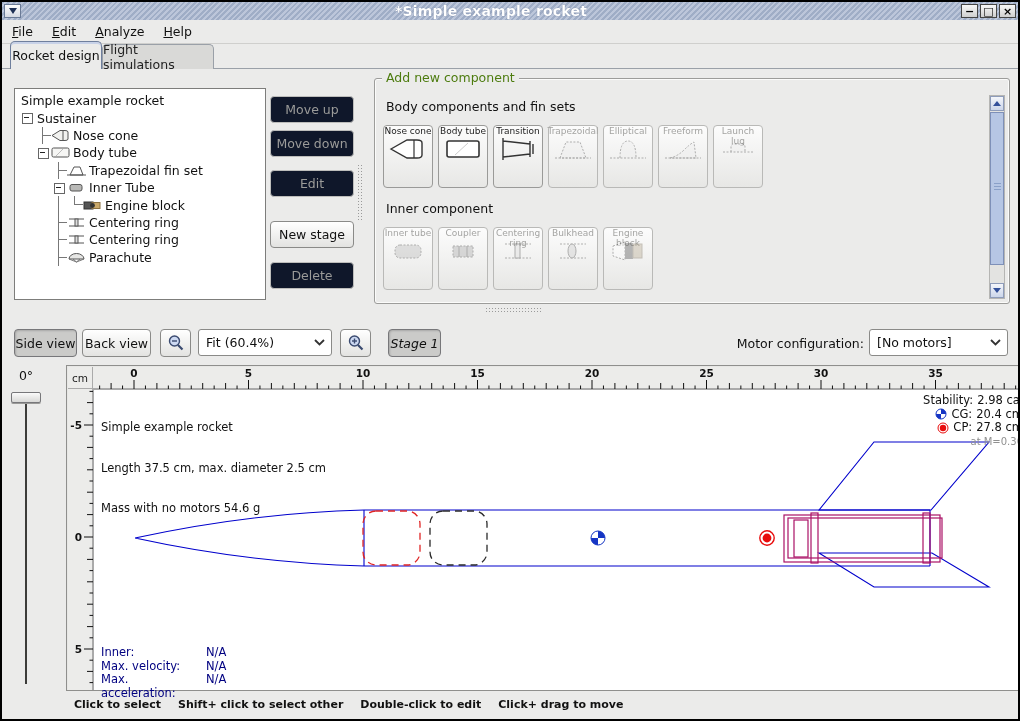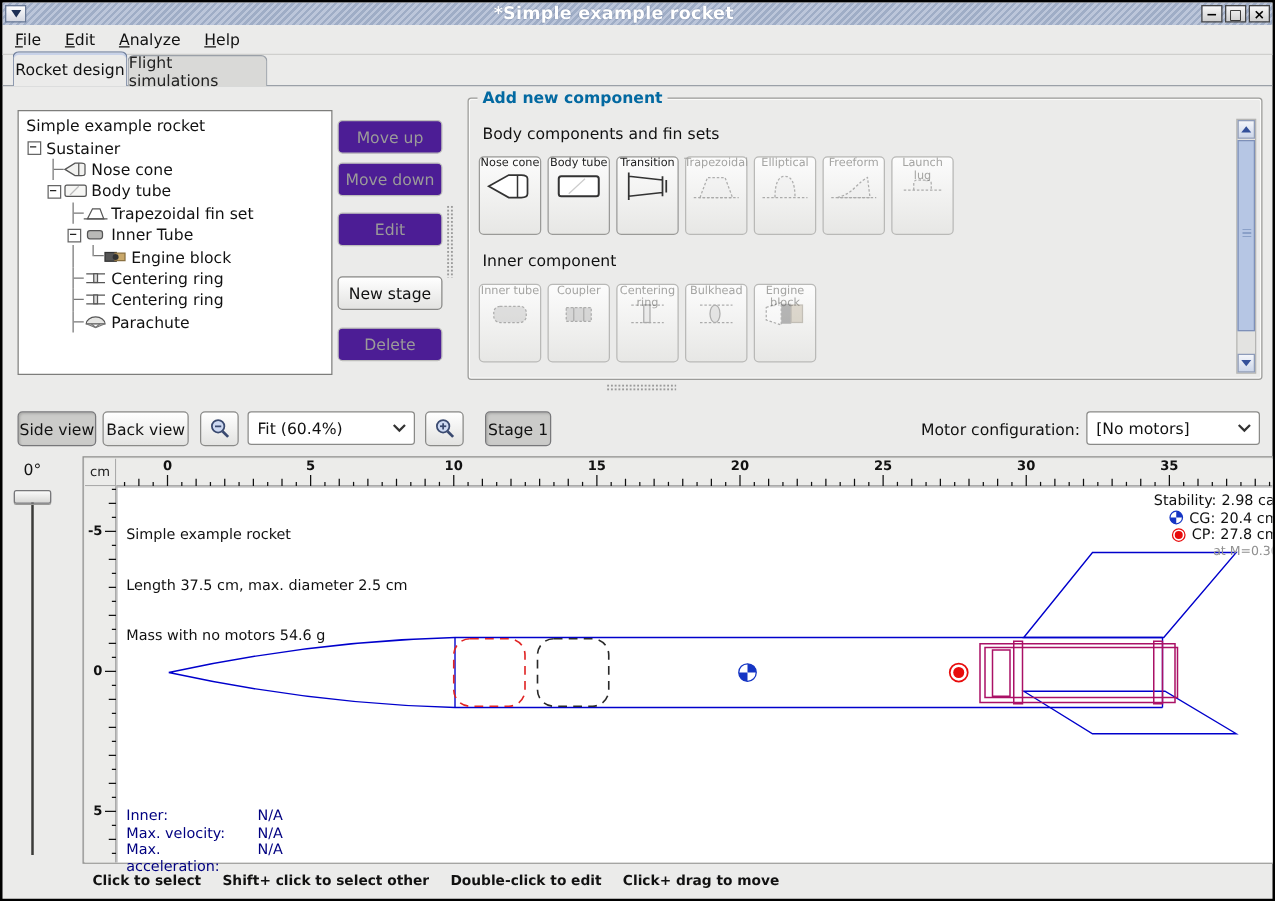--- a/index.html
+++ b/index.html
@@ -27,21 +27,21 @@
   
   .tabrow{position:absolute;left:0;top:43px;width:1016px;height:24px;}
   .tabrow .baseline{position:absolute;left:0;right:0;bottom:0;border-bottom:1px solid #9aa0a8;}
   .tab{position:absolute;bottom:0;font-size:12.5px;color:#111;display:flex;align-items:center;justify-content:center;}
   .tab.active{left:8px;width:92px;height:28px;background:#ebebea;border:1px solid #6f7f9d;border-bottom:none;border-radius:5px 5px 0 0;z-index:2;box-shadow:inset 0 2px 0 #c8d2e8;}
   .tab.inactive{left:100px;width:112px;height:25px;background:#d9d9d7;border:1px solid #9aa0a8;border-bottom:none;border-radius:5px 5px 0 0;color:#222;}
 
   
   .btn{background:linear-gradient(#ffffff,#e3e3e1);border:1px solid #8a8a88;border-radius:4px;
     font-size:12.5px;color:#111;display:flex;align-items:center;justify-content:center;}
-  .btn.disabled{background:#4c1d95;border-color:#bdbdbb;color:#9b9b99;}
+  .btn.disabled{background:#0f172a;border-color:#bdbdbb;color:#9b9b99;}
   .btn.pressed{background:#cbcbc9;border-color:#77777a;box-shadow:inset 1px 1px 2px #a9a9a7;}
 
   
   .treepanel{position:absolute;left:12px;top:86px;width:252px;height:212px;background:#fff;border:1px solid #7d7d7b;padding:3px 0 0 4px;overflow:hidden;}
   .trow{display:flex;align-items:center;height:17.4px;font-size:12.5px;color:#111;}
   .tc{width:16px;height:17.4px;flex:none;position:relative;}
   .tc.v::before{content:"";position:absolute;left:7px;top:0;bottom:0;border-left:1px solid #777;}
   .tc.e::before{content:"";position:absolute;left:7px;top:0;bottom:0;border-left:1px solid #777;}
   .tc.e::after{content:"";position:absolute;left:8px;top:8px;width:8px;border-top:1px solid #777;}
   .tc.l::before{content:"";position:absolute;left:7px;top:0;height:9px;border-left:1px solid #777;}
@@ -54,21 +54,21 @@
   .stackbtn{position:absolute;left:268px;width:84px;height:27px;}
 
   .vgrip{position:absolute;left:355px;top:162px;width:6px;height:58px;
     background-image:radial-gradient(#9a9a9a 1px,transparent 1px);background-size:3px 3px;}
   .hgrip{position:absolute;left:483px;top:305px;width:56px;height:6px;
     background-image:radial-gradient(#9a9a9a 1px,transparent 1px);background-size:3px 3px;}
 
   
   .groupbox{position:absolute;left:372px;top:76px;width:636px;height:226px;
     border:1px solid #9c9c9a;border-radius:3px;box-shadow:inset 0 0 0 1px #fbfbfa;}
-  .groupbox .gb-title{position:absolute;left:7px;top:-9px;background:#ebebea;padding:0 4px;font-size:12.5px;font-weight:bold;color:#0369a1;}
+  .groupbox .gb-title{position:absolute;left:7px;top:-9px;background:#ebebea;padding:0 4px;font-size:12.5px;font-weight:normal;color:#4d7c0f;}
   .gb-label{position:absolute;left:11px;font-size:12.5px;color:#111;}
   .compbtn{position:absolute;width:50px;height:63px;border:1px solid #b9b9b7;border-radius:4px;
     background:linear-gradient(#fcfcfc,#e7e7e5);display:flex;flex-direction:column;align-items:center;justify-content:flex-start;padding-bottom:3px;}
   .compbtn .cicon{position:absolute;top:10px;left:50%;transform:translateX(-50%);}
   .compbtn .clabel{font-size:9px;color:#222;text-align:center;line-height:1.15;}
   .compbtn.disabled .clabel{color:#a4a4a2;}
   .compbtn.disabled .cicon{opacity:.4;filter:grayscale(60%);}
   .compbtn.enabled{border-color:#9a9a98;}
 
   
@@ -384,21 +384,21 @@
       </span>
   </div>
   <div class="btn" style="position:absolute;left:338px;top:327px;width:31px;height:28px;">
     <svg width="18" height="18" viewBox="0 0 18 18">
         <circle cx="7.5" cy="7" r="5" fill="#cdd9f2" stroke="#3a4a70" stroke-width="1.4"></circle>
         <line x1="5" y1="7" x2="10" y2="7" stroke="#3a4a70" stroke-width="1.4"></line>
         <line x1="7.5" y1="4.5" x2="7.5" y2="9.5" stroke="#3a4a70" stroke-width="1.4"></line>
         <line x1="11" y1="11" x2="15.5" y2="15.5" stroke="#3a4a70" stroke-width="2.2"></line>
       </svg>
   </div>
-  <div class="btn pressed" style="position:absolute;left:386px;top:327px;width:53px;height:28px;">Stage 1</div>
+  <div class="btn pressed" style="position:absolute;left:386px;top:327px;width:53px;height:28px;font-style:italic;">Stage 1</div>
   <div class="toolbar-label" style="position:absolute;left:724px;top:334px;width:138px;text-align:right;">Motor configuration:</div>
   <div class="combo" style="left:867px;top:327px;width:139px;">
     <span class="cval">[No motors]</span>
     <span class="carrow">
         <svg width="11" height="7" viewBox="0 0 11 7">
           <path d="M1 1 L5.5 5.5 L10 1" fill="none" stroke="#333" stroke-width="1.8"></path>
         </svg>
       </span>
   </div>
 

